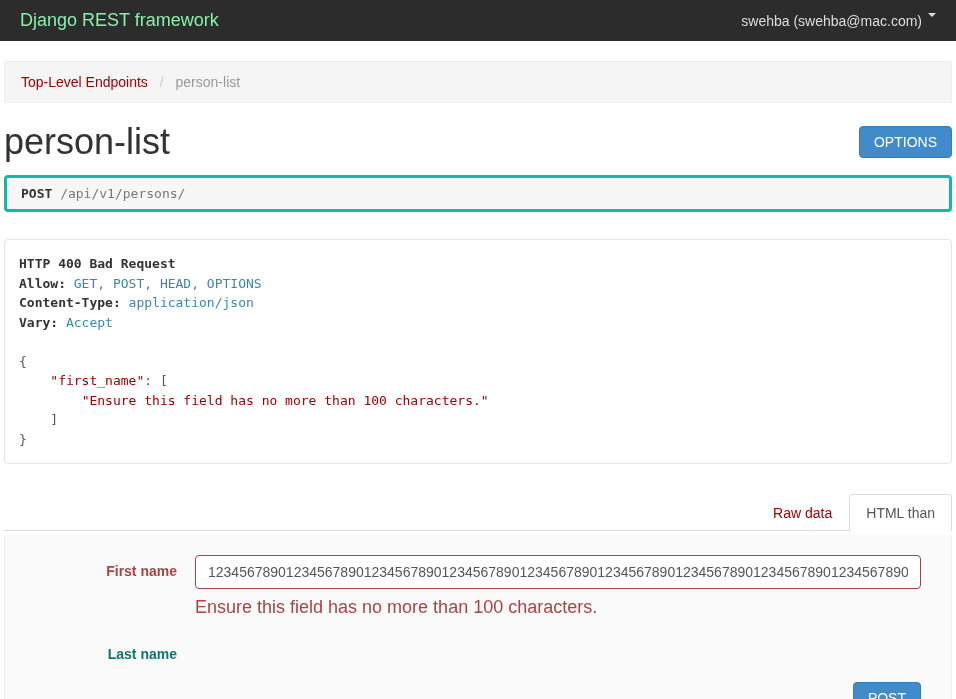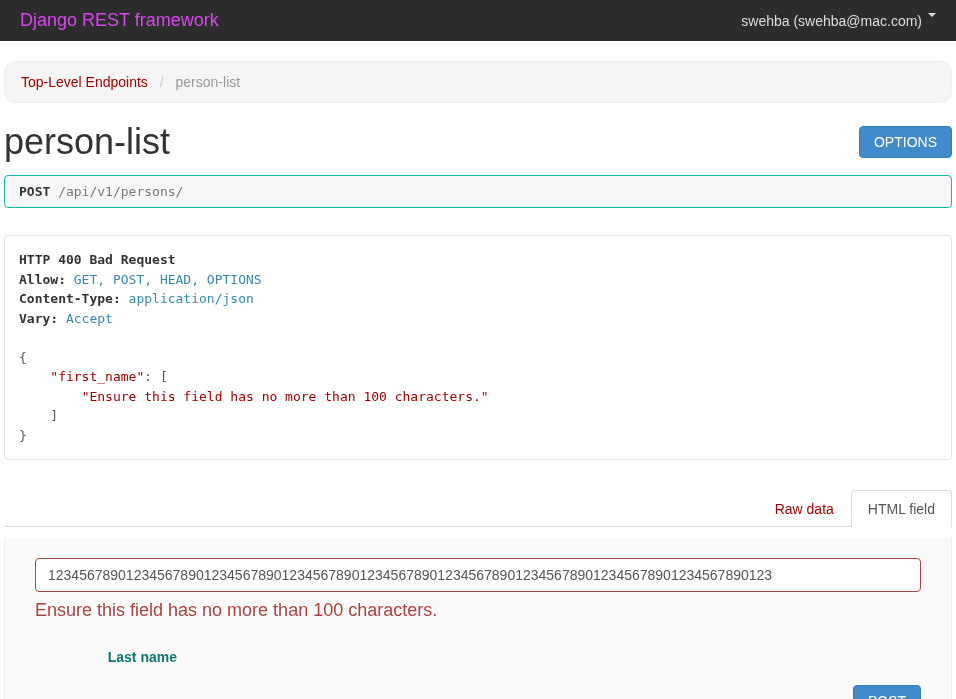--- a/index.html
+++ b/index.html
@@ -1,53 +1,53 @@
 <!DOCTYPE html>
 <html><head>
   <meta charset="utf-8">
   <style>
     * { box-sizing: border-box; margin: 0; padding: 0; }
     body { font-family: -apple-system, BlinkMacSystemFont, "Helvetica Neue", Helvetica, Arial, sans-serif; font-size: 14px; color: #333; background: #fff; }
     
     .navbar { background: #2c2c2c; color: #bbb; padding: 10px 20px; display: flex; justify-content: space-between; align-items: center; }
-    .navbar-brand { color: #d946ef; font-size: 18px; font-weight: 400; }
+    .navbar-brand { color: #86efac; font-size: 18px; font-weight: 400; }
     .navbar-user { color: #ddd; font-size: 14px; display: flex; gap: 6px; }
     .caret { display: inline-block; width: 0; height: 0; border-left: 4px solid transparent; border-right: 4px solid transparent; border-top: 4px solid #ddd; }
     
     .container { padding: 0 4px; }
     
-    .breadcrumb { background: #f5f5f5; padding: 12px 16px; margin: 20px 0 0 0; border-radius: 12px; border: 1px solid #eee; }
+    .breadcrumb { background: #f5f5f5; padding: 12px 16px; margin: 20px 0 0 0; border-radius: 1px; border: 1px solid #eee; }
     .breadcrumb a { color: #a30000; text-decoration: none; }
     .breadcrumb .sep { color: #ccc; margin: 0 8px; }
     .breadcrumb .current { color: #999; }
     
     .page-header { display: flex; justify-content: space-between; align-items: center; margin: 18px 0 12px 0; }
     .page-title { font-size: 36px; font-weight: 300; color: #333; }
     .btn-group { display: flex; gap: 8px; justify-content: space-between; }
     .btn { padding: 7px 14px; font-size: 14px; border-radius: 4px; border: 1px solid transparent; cursor: pointer; font-weight: 400; }
     .btn-primary { background: #428bca; color: #fff; border-color: #357ebd; }
     .btn-split { display: flex; }
     .btn-split .btn:first-child { border-top-right-radius: 0; border-bottom-right-radius: 0; }
     .btn-split .btn:last-child { border-top-left-radius: 0; border-bottom-left-radius: 0; border-left: 1px solid #357ebd; padding: 7px 10px; }
     .caret-white { display: inline-block; width: 0; height: 0; border-left: 4px solid transparent; border-right: 4px solid transparent; border-top: 4px solid #fff; vertical-align: middle; }
     
-    .request-info { background: #f7f7f7; border: 1px solid #14b8a6; border-radius: 4px; padding: 8px 14px; margin-bottom: 14px; font-family: Menlo, Monaco, Consolas, monospace; font-size: 13px; }
+    .request-info { background: #f7f7f7; border: 3px solid #14b8a6; border-radius: 4px; padding: 8px 14px; margin-bottom: 14px; font-family: Menlo, Monaco, Consolas, monospace; font-size: 13px; }
     .request-info .method { font-weight: bold; }
     .request-info .path { color: #777; }
     
     .response-box { background: #fff; border: 1px solid #e5e5e5; border-radius: 4px; padding: 14px; margin-bottom: 30px; font-family: Menlo, Monaco, Consolas, monospace; font-size: 13px; line-height: 1.5; margin-top: 27px; }
     .response-box .status { font-weight: bold; }
     .response-box .hdr-name { font-weight: bold; }
     .response-box .hdr-val { color: #3a87ad; }
     .response-box .json-key { color: #a30000; }
     .response-box .json-str { color: #a30000; }
     .response-box .json-punct { color: #555; }
     .response-box pre { white-space: pre; font-family: inherit; }
     
-    .tabs { display: flex; justify-content: flex-end; border-bottom: 1px solid #ddd; margin-bottom: 11px; }
+    .tabs { display: flex; justify-content: flex-end; border-bottom: 1px solid #ddd; margin-bottom: 4px; }
     .tab { padding: 10px 16px; cursor: pointer; color: #a30000; border: 1px solid transparent; border-bottom: none; margin-bottom: -1px; }
     .tab.active { color: #555; background: #fff; border-color: #ddd; border-radius: 4px 4px 0 0; }
     
     .form-panel { background: #fafafa; border: 1px solid #eee; border-top: none; border-radius: 0 0 4px 4px; padding: 20px 30px; }
     .form-row { display: flex; align-items: flex-start; margin-bottom: 20px; }
     .form-label { width: 160px; text-align: right; padding-right: 18px; padding-top: 8px; font-weight: bold; color: #0f766e; }
     .form-label.error { color: #a94442; }
     .form-field { flex: 1; }
     .form-field input { width: 100%; padding: 8px 12px; font-size: 14px; border: 1px solid #ccc; border-radius: 4px; background: #fff; color: #555; }
     .form-field input.error { border-color: #a94442; }
@@ -93,25 +93,26 @@
 
 <span class="json-punct">{</span>
     <span class="json-key">"first_name"</span><span class="json-punct">: [</span>
         <span class="json-str">"Ensure this field has no more than 100 characters."</span>
     <span class="json-punct">]</span>
 <span class="json-punct">}</span></pre>
   </div>
 
   <div class="tabs">
     <div class="tab">Raw data</div>
-    <div class="tab active">HTML field</div>
+    <div class="tab active">HTML than</div>
   </div>
 
   <div class="form-panel">
     <div class="form-row">
+      <div class="form-label error">First name</div>
       <div class="form-field">
         <input type="text" class="error" value="123456789012345678901234567890123456789012345678901234567890123456789012345678901234567890123" style="">
         <div class="help-error">Ensure this field has no more than 100 characters.</div>
       </div>
     </div>
     <div class="form-row">
       <div class="form-label">Last name</div>
     </div>
     <div class="form-actions">
       <button class="btn btn-primary">POST</button>

